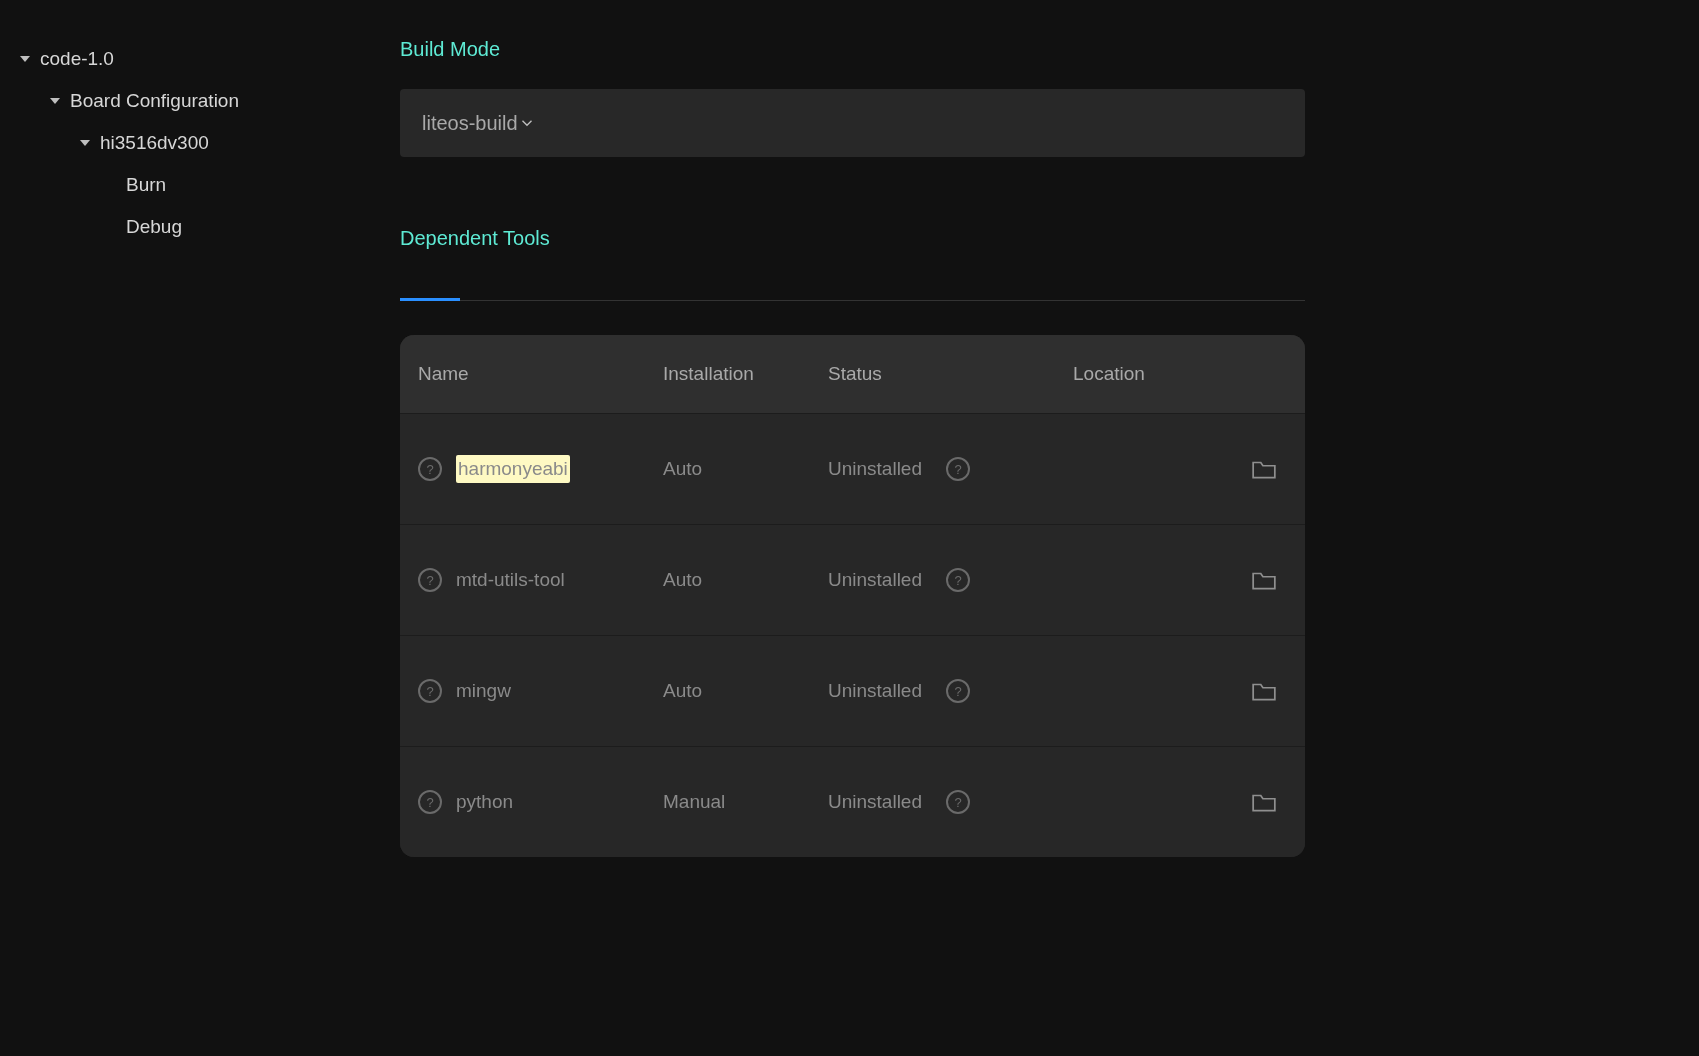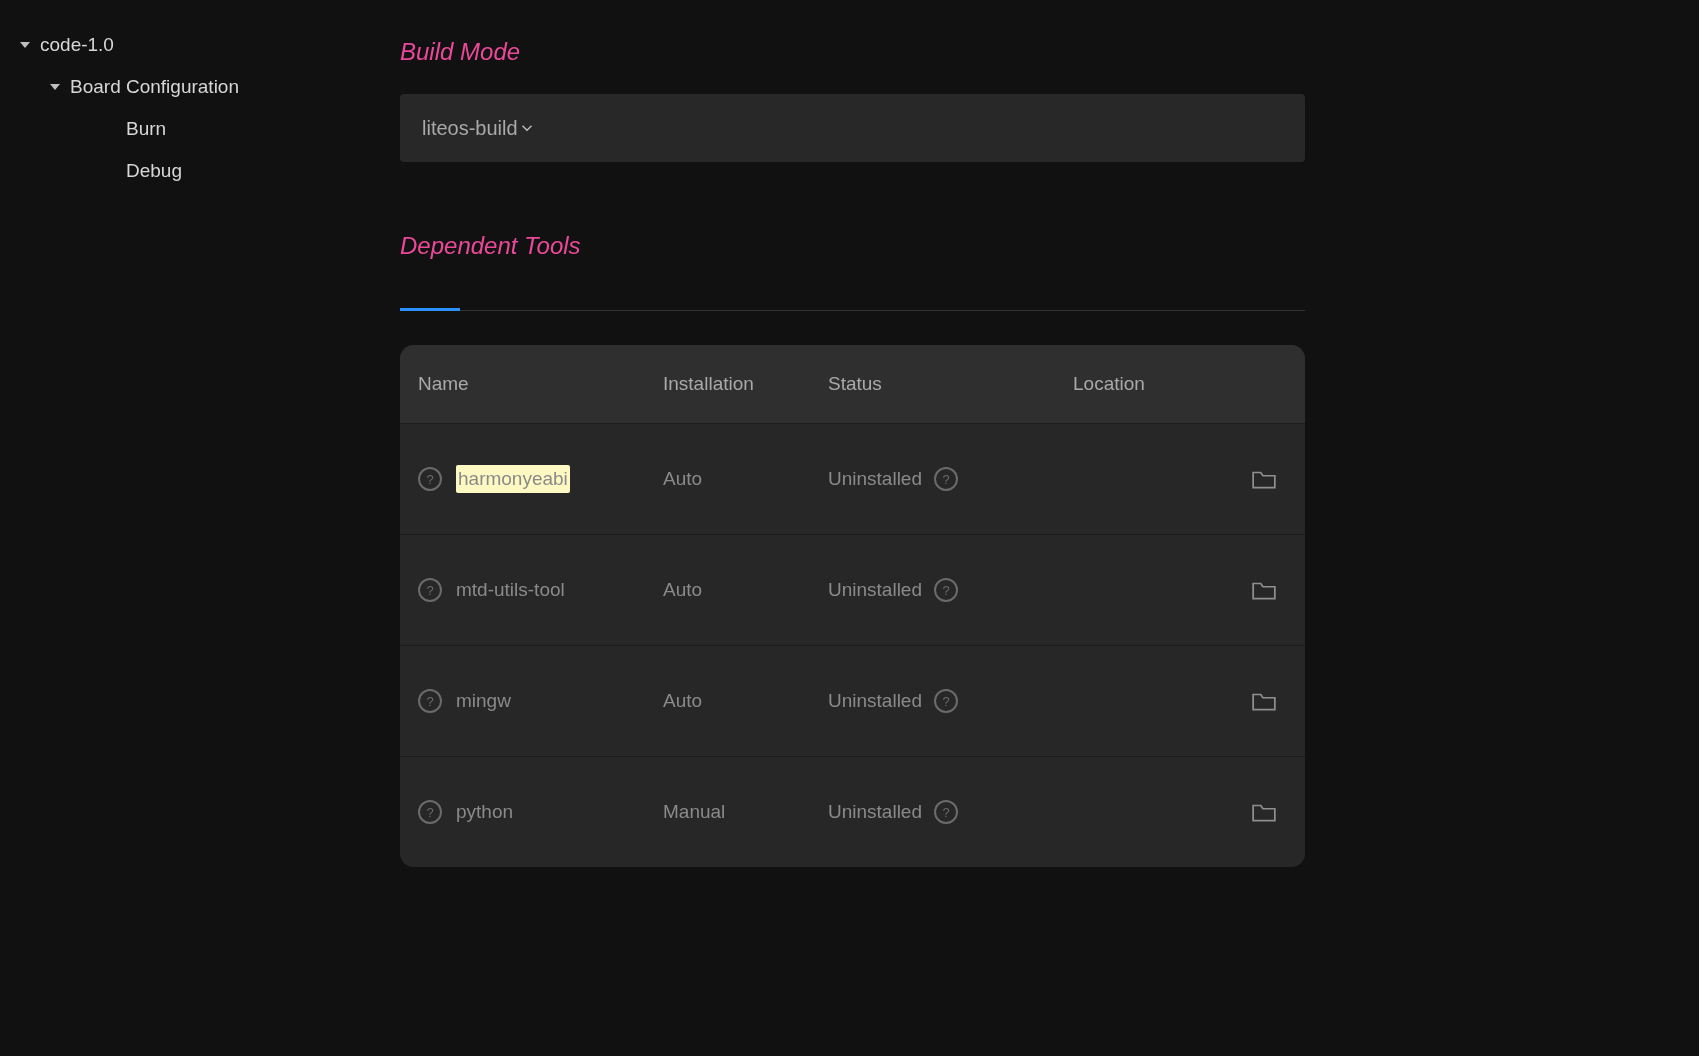--- a/index.html
+++ b/index.html
@@ -10,54 +10,54 @@
     --row-alt:#2c2c2c;
     --text:#d7d7d7;
     --text-dim:#a9a9a9;
     --text-muted:#8a8a8a;
     --text-faint:#6c6c6c;
     --accent:#2a8fff;
     --divider:#3a3a3a;
   }
   html,body{margin:0;padding:0;background:var(--bg);color:var(--text);font-family:"Segoe UI",Arial,sans-serif;height:100%;width:100%;}
   .app{display:flex;width:1699px;height:1056px;box-sizing:border-box;}
-  .sidebar{width:340px;flex:0 0 340px;padding-top:24px;}
+  .sidebar{width:340px;flex:0 0 340px;padding-top:38px;}
   .content{flex:1;padding:38px 40px 0 60px;box-sizing:border-box;}
 
   .tree-item{display:flex;align-items:center;font-size:19px;height:42px;color:var(--text);cursor:pointer;}
   .tree-item.selected{background:#2c2c2c;}
   .tree-item .label{white-space:nowrap;}
   .tree-item .label.blue{color:var(--accent);}
   .caret{display:inline-flex;align-items:center;justify-content:center;width:18px;height:18px;margin-right:6px;}
   .caret svg{width:10px;height:10px;fill:#bfbfbf;}
   .indent-0{padding-left:16px;}
   .indent-1{padding-left:46px;}
   .indent-2{padding-left:76px;}
   .indent-3{padding-left:126px;}
 
-  h2.section-title{font-size:24px;font-weight:400;color:#ec4899;margin:0 0 28px 0;font-style:italic;}
+  h2.section-title{font-size:20px;font-weight:400;color:#5eead4;margin:0 0 28px 0;}
 
   .select{background:var(--panel);border-radius:4px;height:68px;display:flex;align-items:center;justify-content:flex-start;padding:0 30px 0 22px;color:var(--text-dim);font-size:20px;cursor:pointer;width:905px;box-sizing:border-box;}
   .select .chev{display:inline-flex;}
   .select .chev svg{width:18px;height:18px;stroke:#bfbfbf;fill:none;stroke-width:1.8;}
 
   .tabs-underline{position:relative;border-bottom:1px solid #333;margin-top:50px;width:905px;}
   .tabs-underline::before{content:"";position:absolute;left:0;bottom:-1px;width:60px;height:3px;background:var(--accent);}
 
   .table{width:905px;margin-top:34px;background:var(--panel);border-radius:14px;overflow:hidden;}
   .thead,.trow{display:grid;grid-template-columns:245px 165px 245px 1fr;align-items:center;}
   .thead{height:78px;background:#2f2f2f;color:var(--text-dim);font-size:19px;font-weight:400;}
   .thead .cell{padding:0 18px;}
   .tbody .trow{height:110px;border-top:1px solid #1c1c1c;font-size:19px;color:var(--text-muted);background:#272727;}
   .cell{padding:0 18px;display:flex;align-items:center;gap:14px;}
   .cell.name{padding-left:18px;}
   .qicon{display:inline-flex;align-items:center;justify-content:center;width:24px;height:24px;border:2px solid #6a6a6a;border-radius:50%;color:#6a6a6a;font-size:13px;line-height:1;box-sizing:border-box;cursor:help;}
   .folder-icon{display:inline-flex;cursor:pointer;margin-left:auto;margin-right:10px;}
   .folder-icon svg{width:26px;height:22px;fill:none;stroke:#8f8f8f;stroke-width:1.6;}
-  .status-wrap{display:flex;align-items:center;gap:12px;}
+  .status-wrap{display:flex;align-items:center;gap:24px;}
 
   .name-text{color:var(--text-muted);}
   .name-text.hl{background:#fef9c3;color:#8a8a8a;padding:3px 2px;border-radius:2px;}
 </style>
 </head>
 <body>
 
 <div class="app">
 
   <aside class="sidebar">
@@ -69,20 +69,28 @@
       </span>
       <span class="label">code-1.0</span>
     </div>
     <div class="tree-item indent-1">
       <span class="caret">
         <svg viewBox="0 0 10 10">
             <polygon points="0,2 10,2 5,8"></polygon>
           </svg>
       </span>
       <span class="label">Board Configuration</span>
+    </div>
+    <div class="tree-item indent-2">
+      <span class="caret">
+        <svg viewBox="0 0 10 10">
+            <polygon points="0,2 10,2 5,8"></polygon>
+          </svg>
+      </span>
+      <span class="label">hi3516dv300</span>
     </div>
 
     <div id="tree-leaves">
         <div class="tree-item indent-3">
           <span class="label">Burn</span>
         </div>
         <div class="tree-item indent-3">
           <span class="label">Debug</span>
         </div>
       </div>

